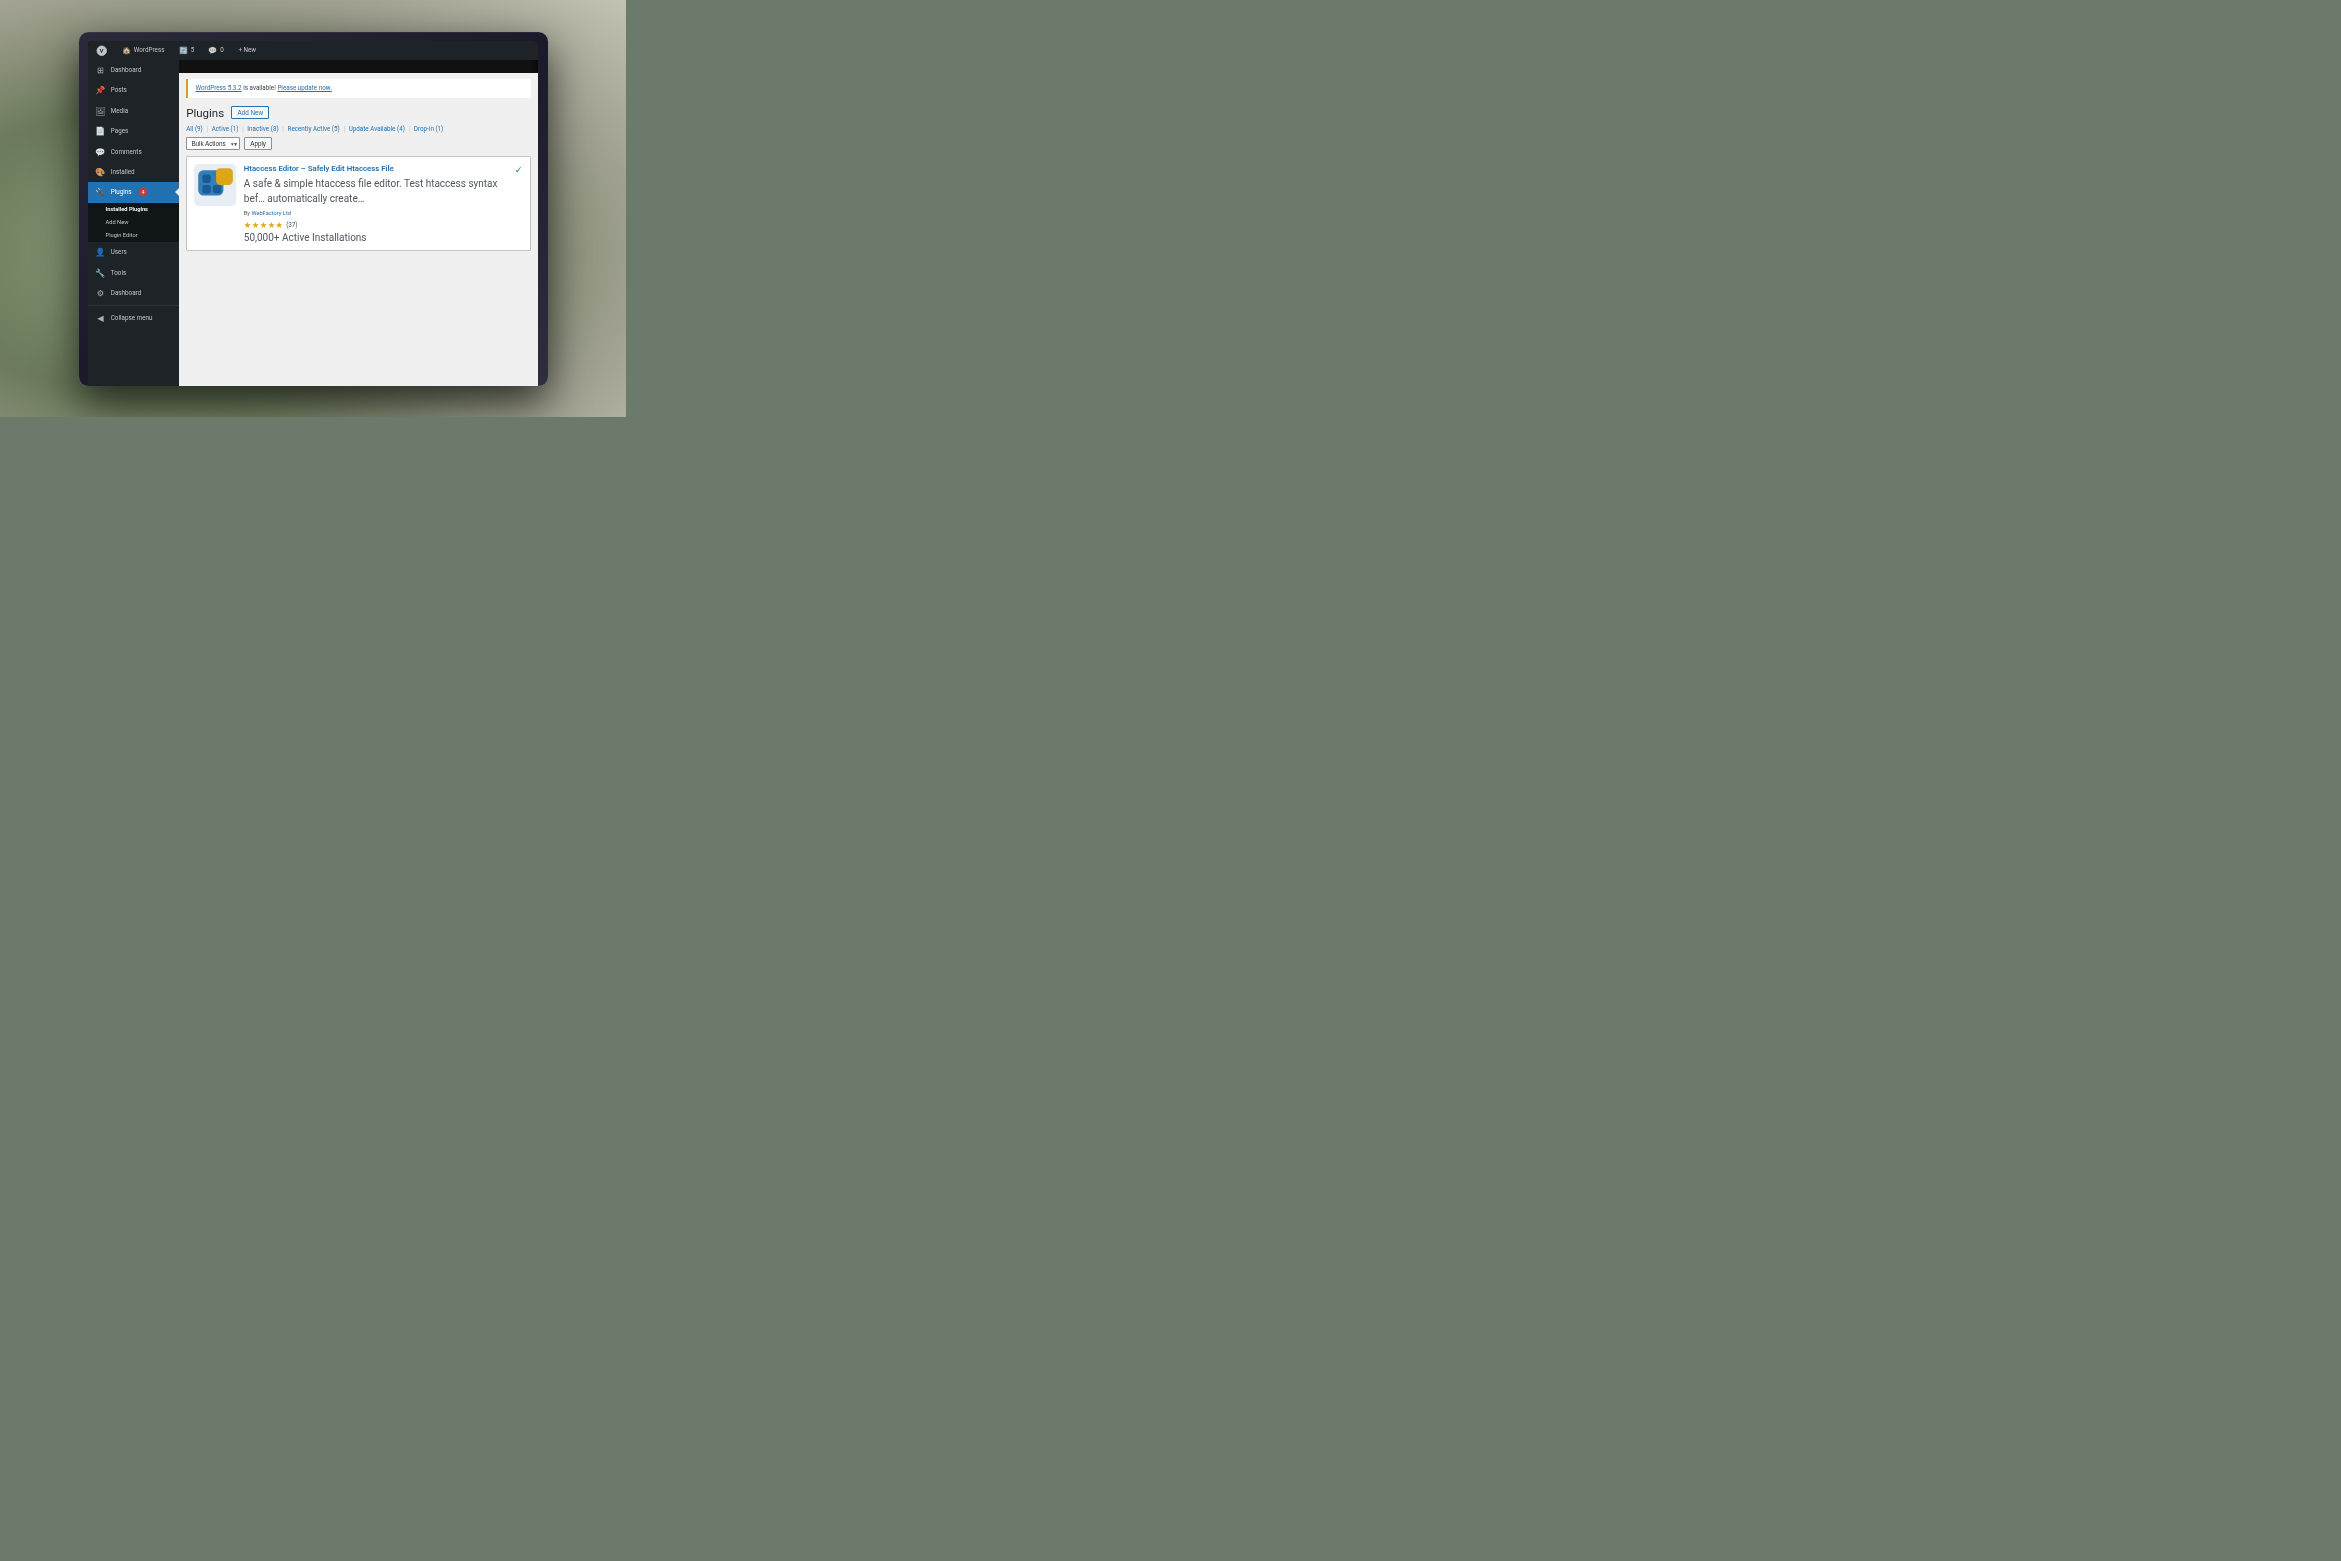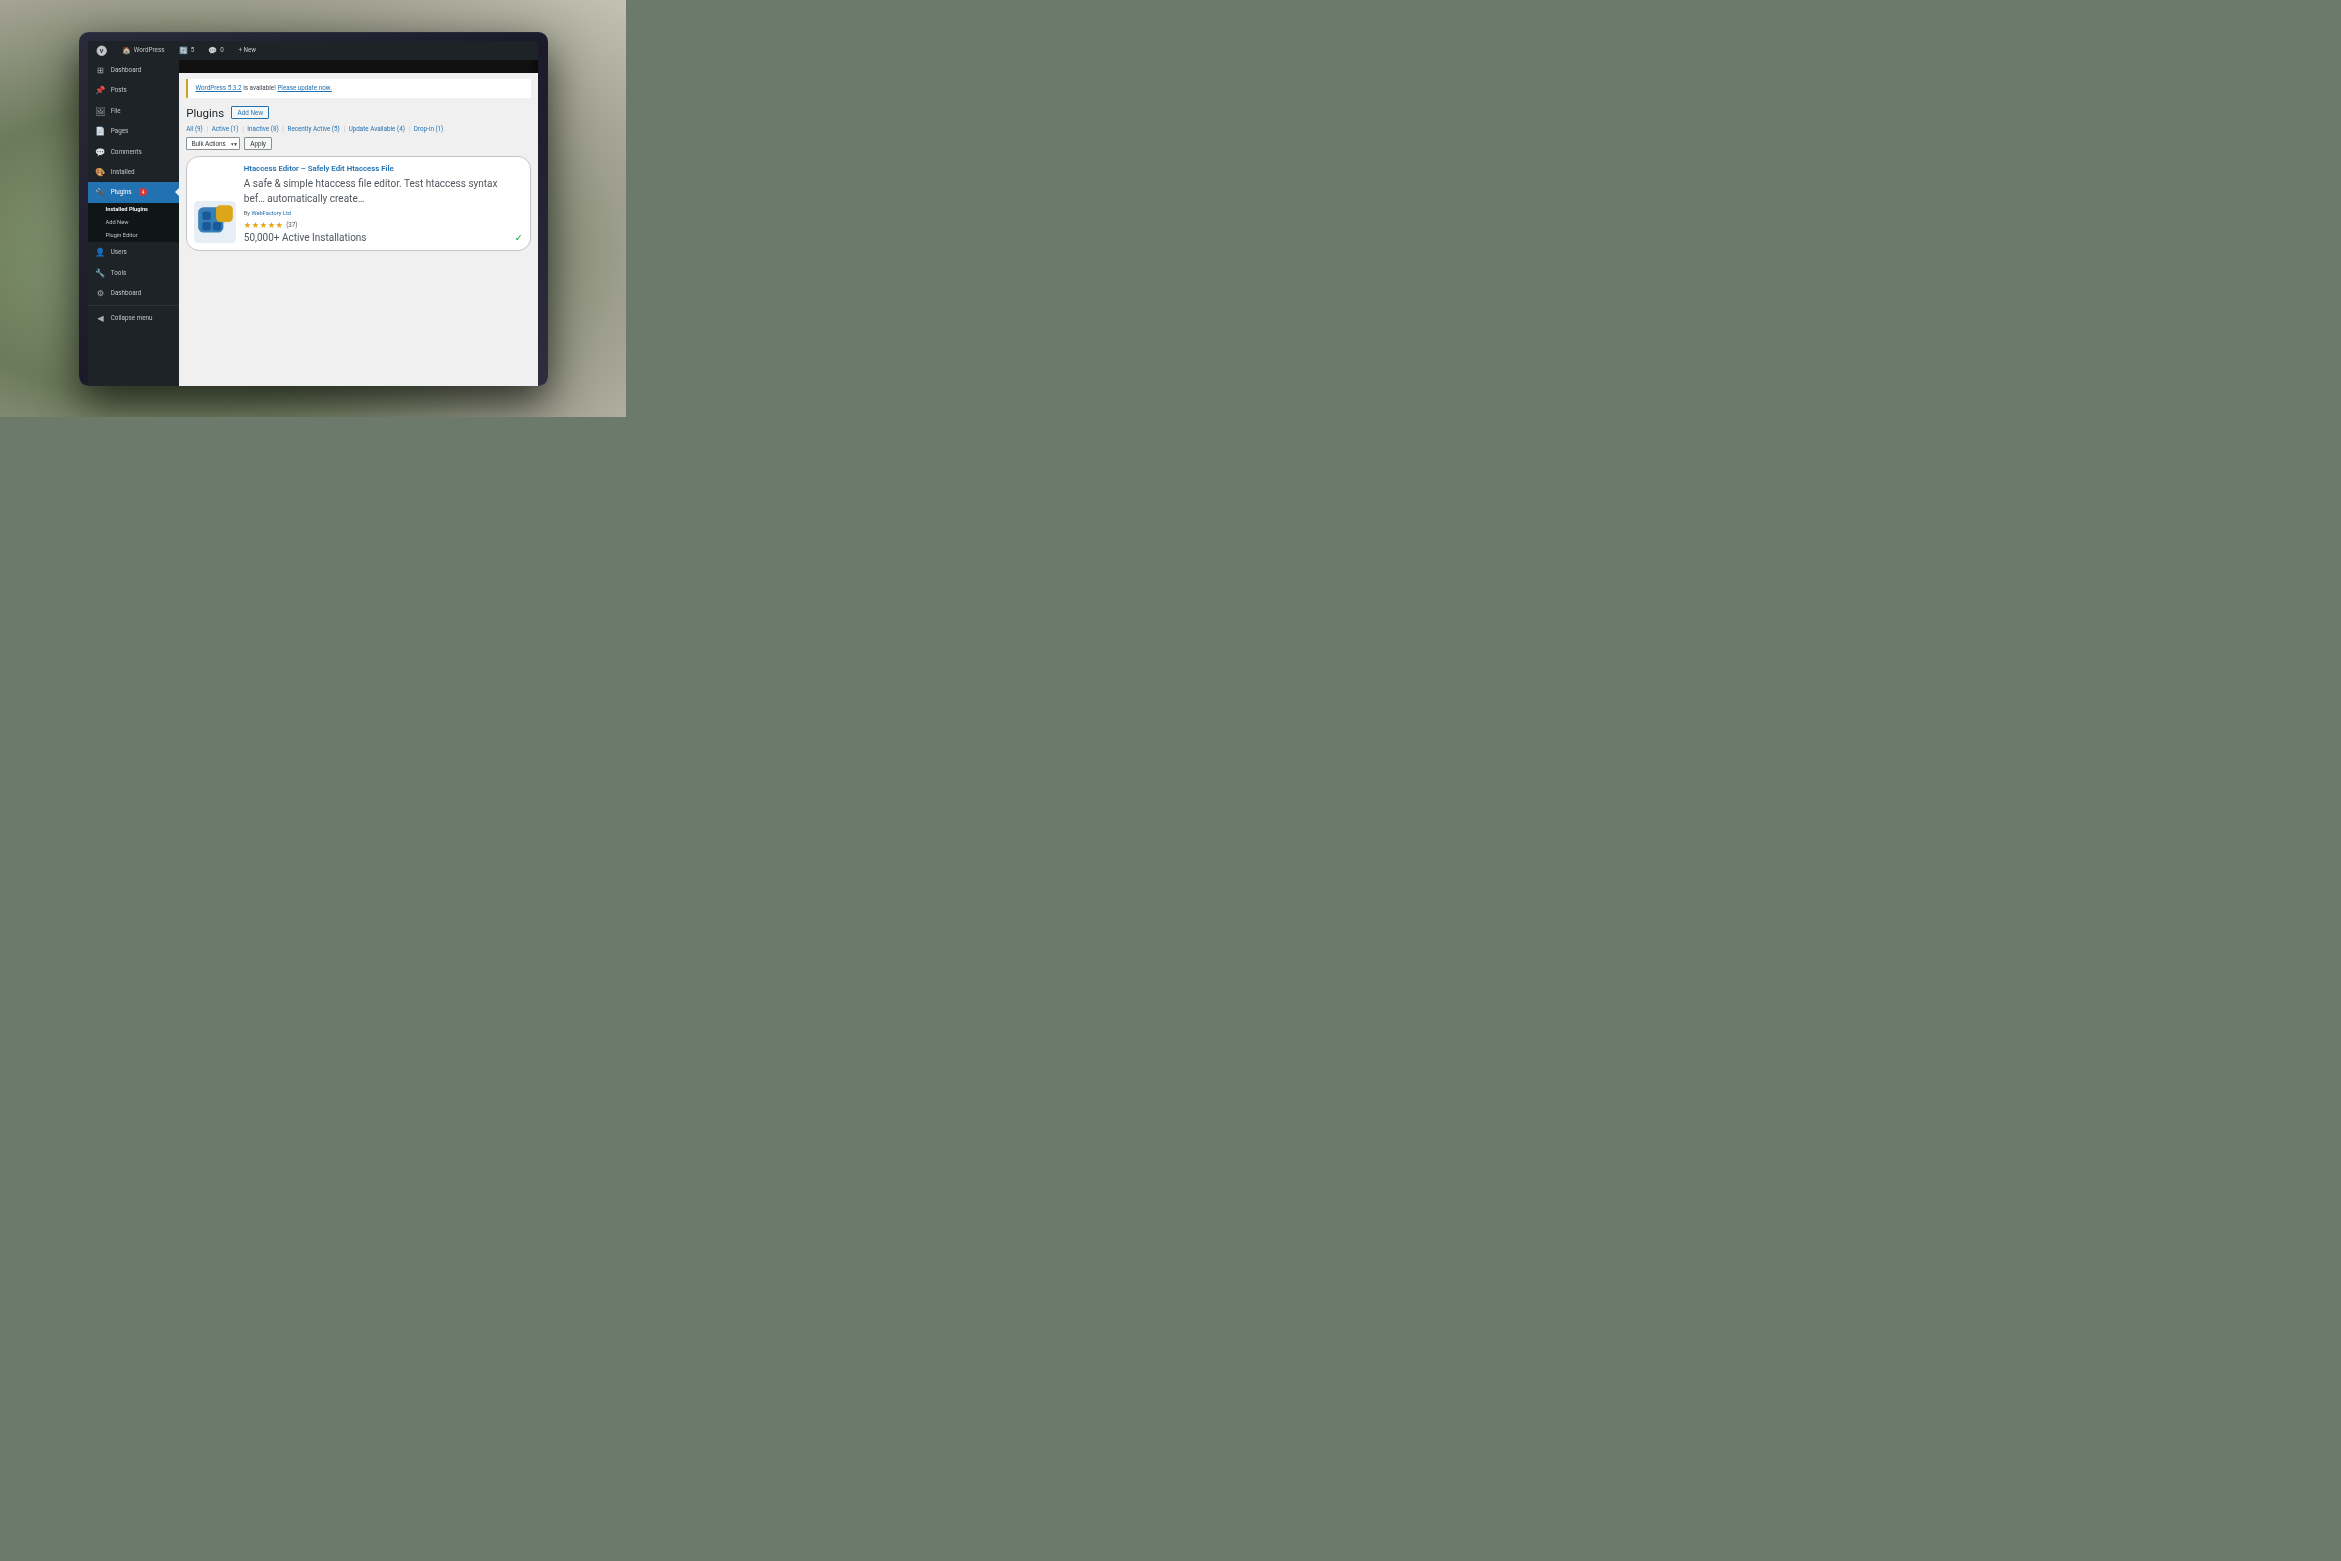--- a/index.html
+++ b/index.html
@@ -289,25 +289,25 @@
     }
 
     
     .plugin-list {
       padding: 0 7.3px;
     }
 
     .plugin-item {
       background: #fff;
       border: 0.5px solid #c3c4c7;
-      border-radius: 13px;
+      border-radius: 1px;
       margin-bottom: 4.2px;
       padding: 7.3px;
       display: flex;
-      align-items: flex-end;
+      align-items: flex-start;
       gap: 7.3px;
     }
 
     .plugin-icon {
       width: 42px;
       height: 42px;
       flex-shrink: 0;
       border-radius: 3.1px;
       overflow: hidden;
     }
@@ -428,21 +428,21 @@
             <span>Dashboard</span>
           </div>
 
           <div class="sidebar-menu-item">
             <span class="menu-icon">📌</span>
             <span>Posts</span>
           </div>
 
           <div class="sidebar-menu-item">
             <span class="menu-icon">🖼</span>
-            <span>File</span>
+            <span>Media</span>
           </div>
 
           <div class="sidebar-menu-item">
             <span class="menu-icon">📄</span>
             <span>Pages</span>
           </div>
 
           <div class="sidebar-menu-item">
             <span class="menu-icon">💬</span>
             <span>Comments</span>

